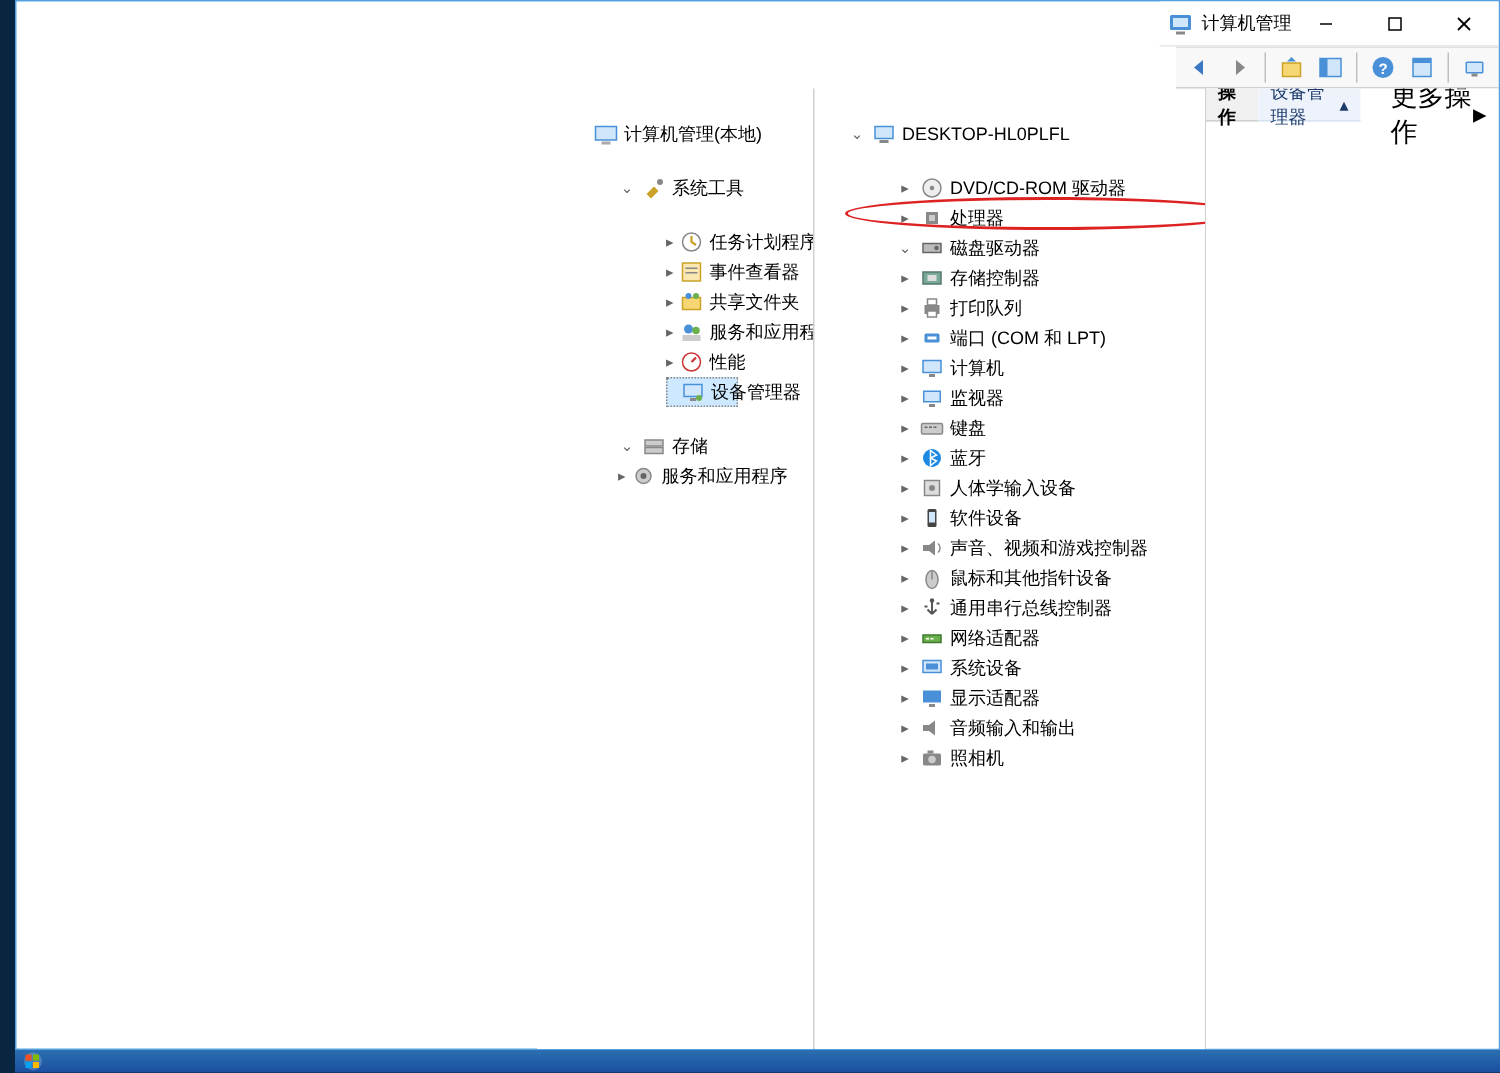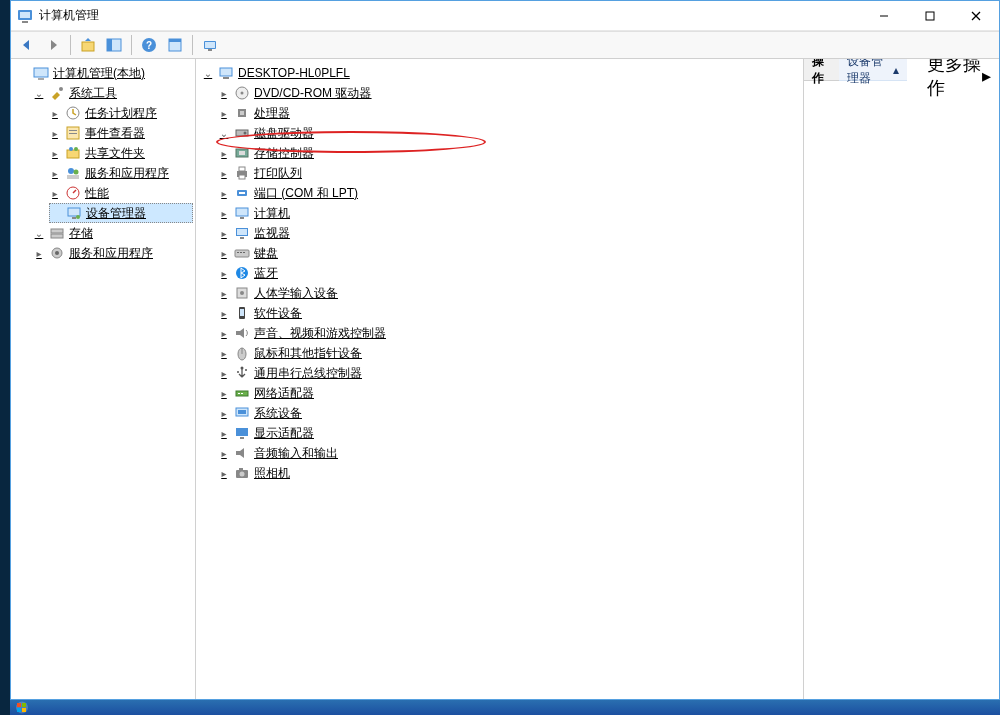--- a/index.html
+++ b/index.html
@@ -1,19 +1,19 @@
 <!DOCTYPE html>
 <html><head>
 <meta charset="utf-8">
 <style>
   * { box-sizing: border-box; font-family: "Microsoft YaHei", "Segoe UI", Tahoma, sans-serif; }
   body { margin: 0; background: #08263f; width: 1000px; height: 715px; overflow: hidden; }
   .window {
     position: absolute; left: 10px; top: 0; width: 990px; height: 700px;
-    background: #ffffff; border: 1px solid #55a0e0; display: flex; flex-direction: column;
+    background: #ffffff; border: 1px solid #55a0e0; display: flex; flex-direction: column; align-items: flex-end;
   }
   .titlebar {
     height: 30px; display: flex; align-items: center; background: #ffffff;
     border-bottom: 1px solid #e8e8e8; padding-left: 6px;
   }
   .titlebar .app-icon { width: 16px; height: 16px; margin-right: 6px; }
   .titlebar .title { font-size: 12px; color: #000; flex: 1; }
   .winbtns { display: flex; }
   .winbtn { width: 46px; height: 30px; display:flex; align-items:center; justify-content:center; color:#000; cursor:pointer;}
   .menubar {
@@ -24,21 +24,21 @@
     height: 28px; display:flex; align-items:center; gap:2px; padding: 2px 4px;
     background: #f8f8f8; border-top: 1px solid #e0e0e0; border-bottom: 1px solid #d0d0d0;
   }
   .tbtn { width: 24px; height: 22px; display:flex; align-items:center; justify-content:center; border:1px solid transparent; cursor:pointer;}
   .tsep { width:1px; height:20px; background:#c0c0c0; margin:0 3px; }
   .content { flex:1; display:flex; border-top: 0; min-height:0; }
   .pane { overflow:auto; background:#fff; font-size:12px; }
   .pane.left { width: 185px; border-right:1px solid #d0d0d0; padding: 4px 2px; }
   .pane.mid  { flex:1; border-right:1px solid #d0d0d0; padding: 4px 2px; position:relative; }
   .pane.right{ width: 195px; display:flex; flex-direction:row; }
-  .tree ul { list-style:none; margin:0; padding:0 0 0 16px;text-decoration:underline; }
+  .tree ul { list-style:none; margin:16px; padding:0 0 0 16px; }
   .tree > ul { padding-left: 4px; }
   .tree li { white-space: nowrap; }
   .row { display:flex; align-items:center; height:20px; gap:4px; padding-right:4px; cursor:default;}
   .row.sel { background:#cde8ff; border:1px dotted #888; }
   .tw { width:12px; height:12px; display:inline-flex; align-items:center; justify-content:center; color:#666; font-size:10px; cursor:pointer;}
   .tw.blank { visibility:hidden; }
   .ic { width:16px; height:16px; display:inline-block; flex:0 0 auto; }
   .lbl { color:#000; }
   .right-hdr { height:22px; background:#f0f0f0; border-bottom:1px solid #d0d0d0; font-size:12px; font-weight:bold; display:flex; align-items:center; padding:0 8px; }
   .right-sec { height:22px; background:#eef3fb; border-bottom:1px solid #d6e4f5; font-size:12px; display:flex; align-items:center; justify-content:space-between; padding:0 8px; color:#1b3a6b;}

